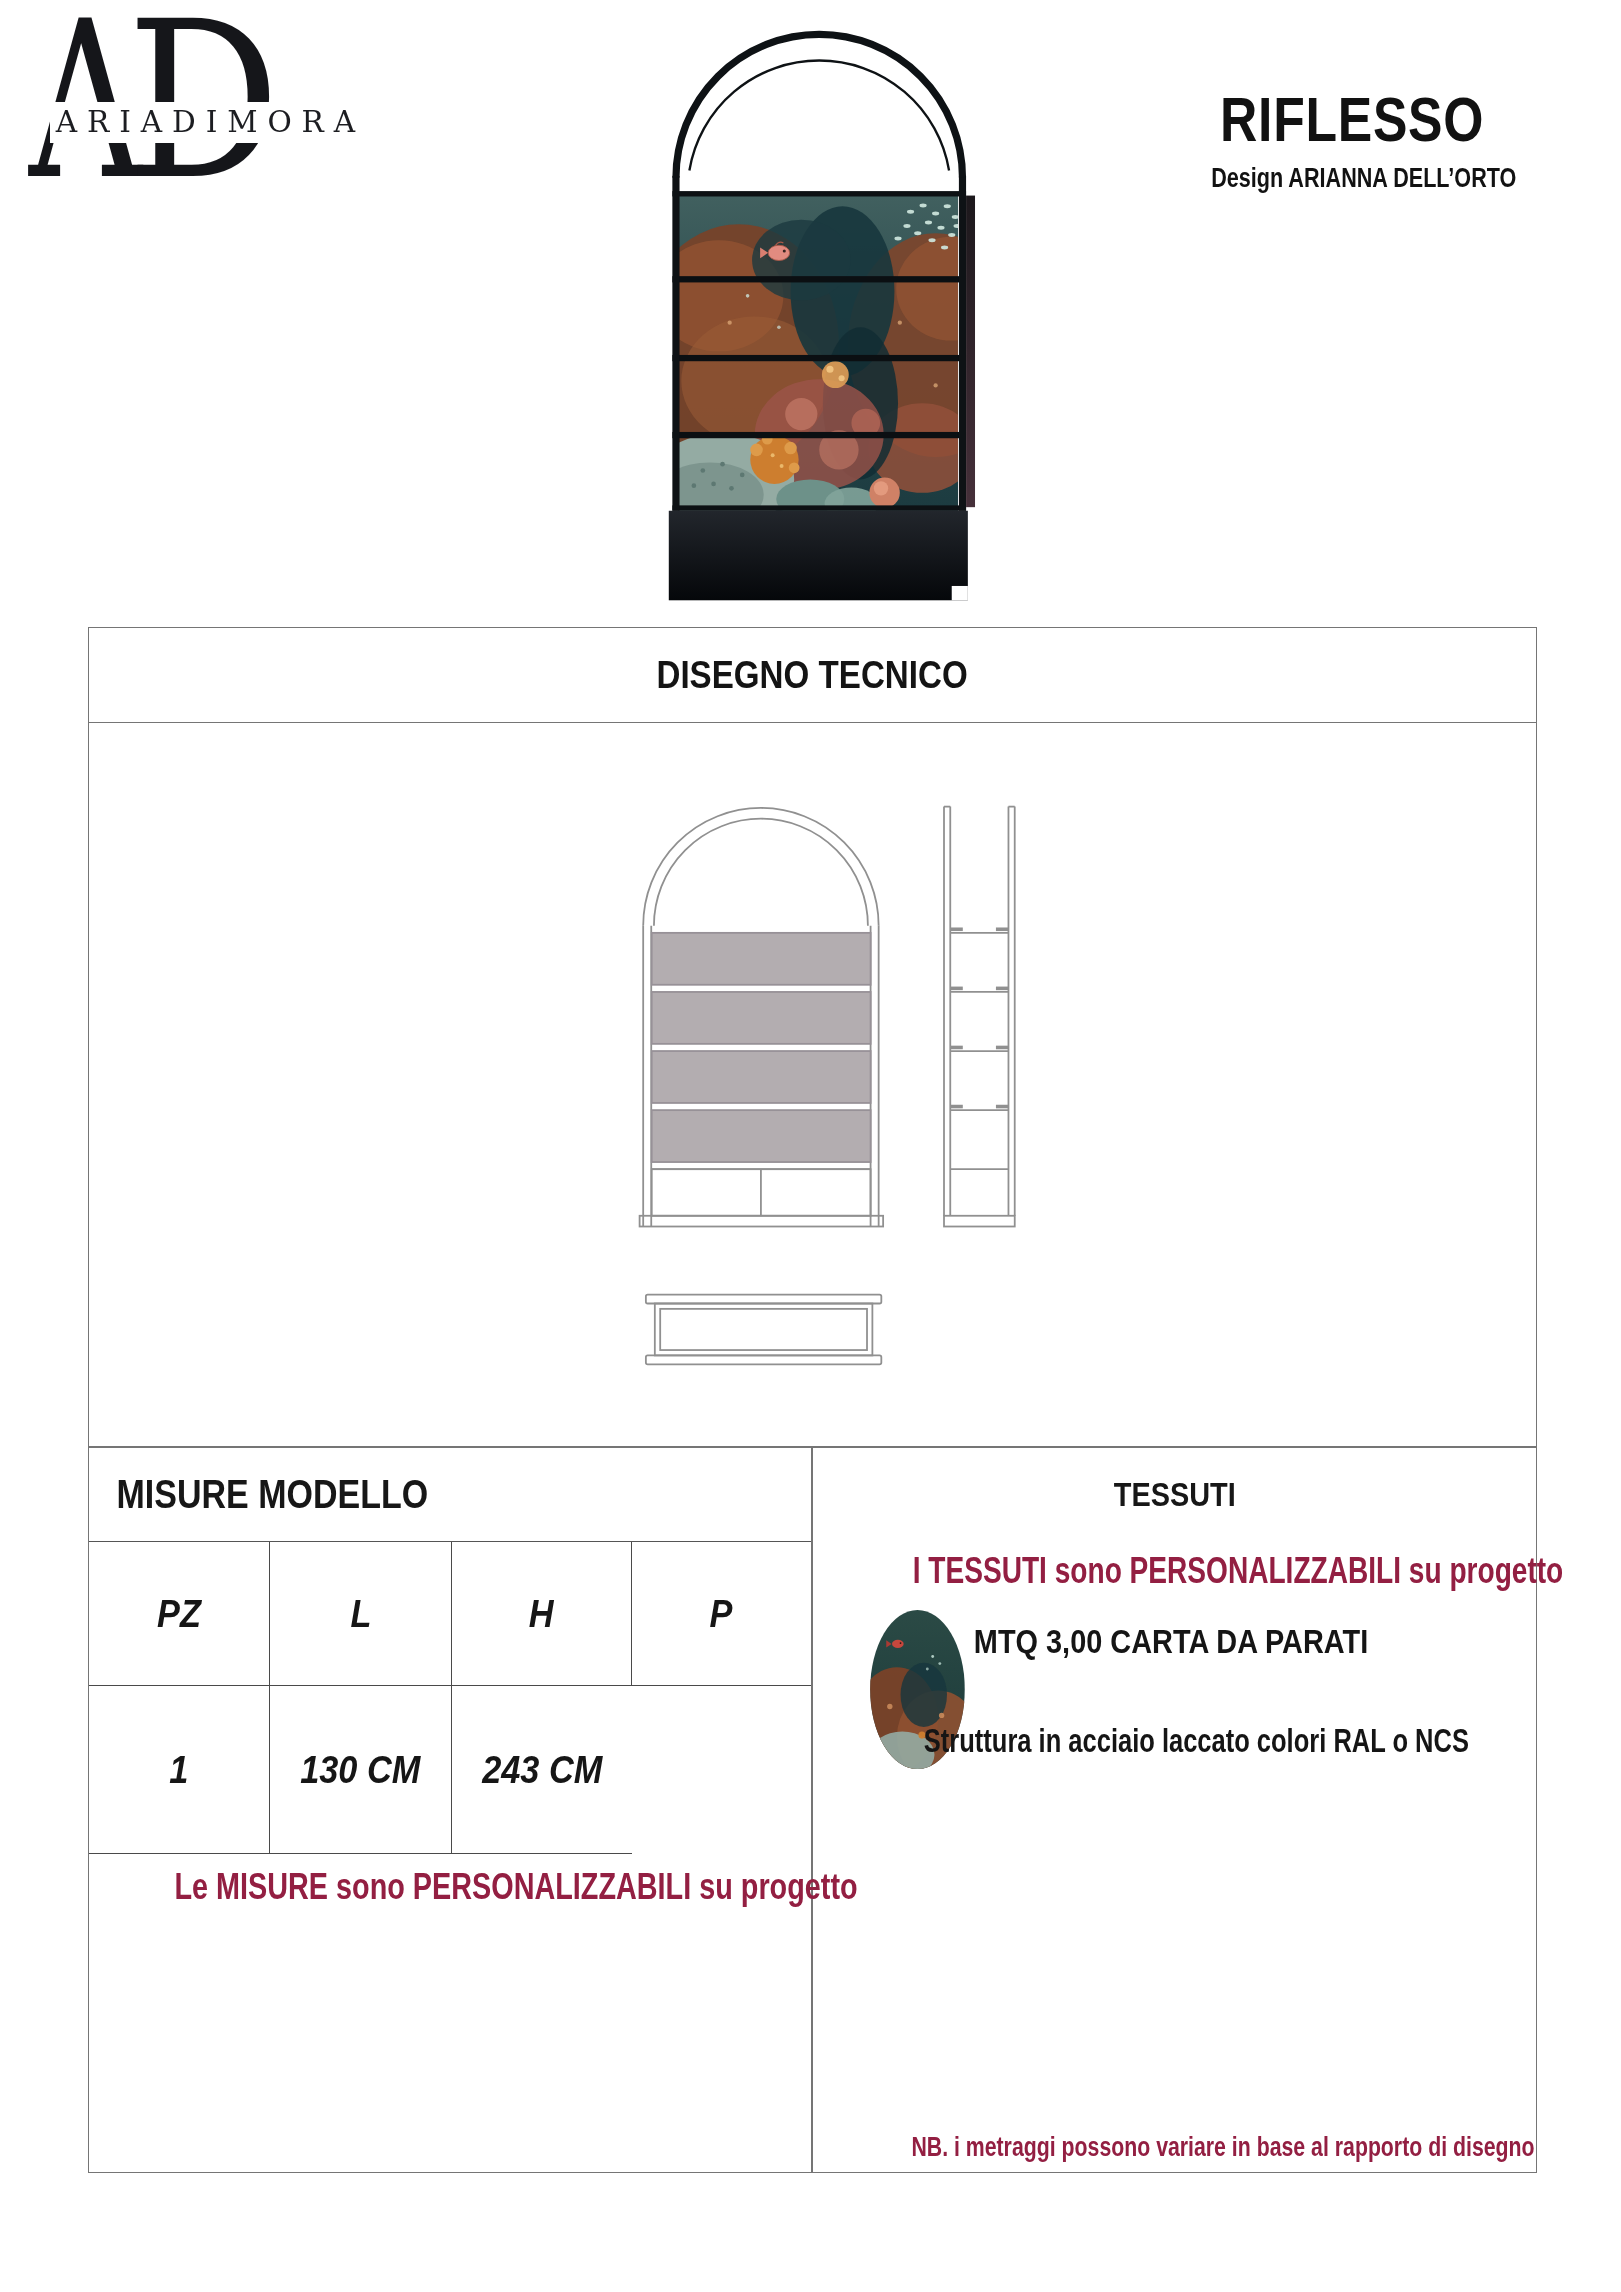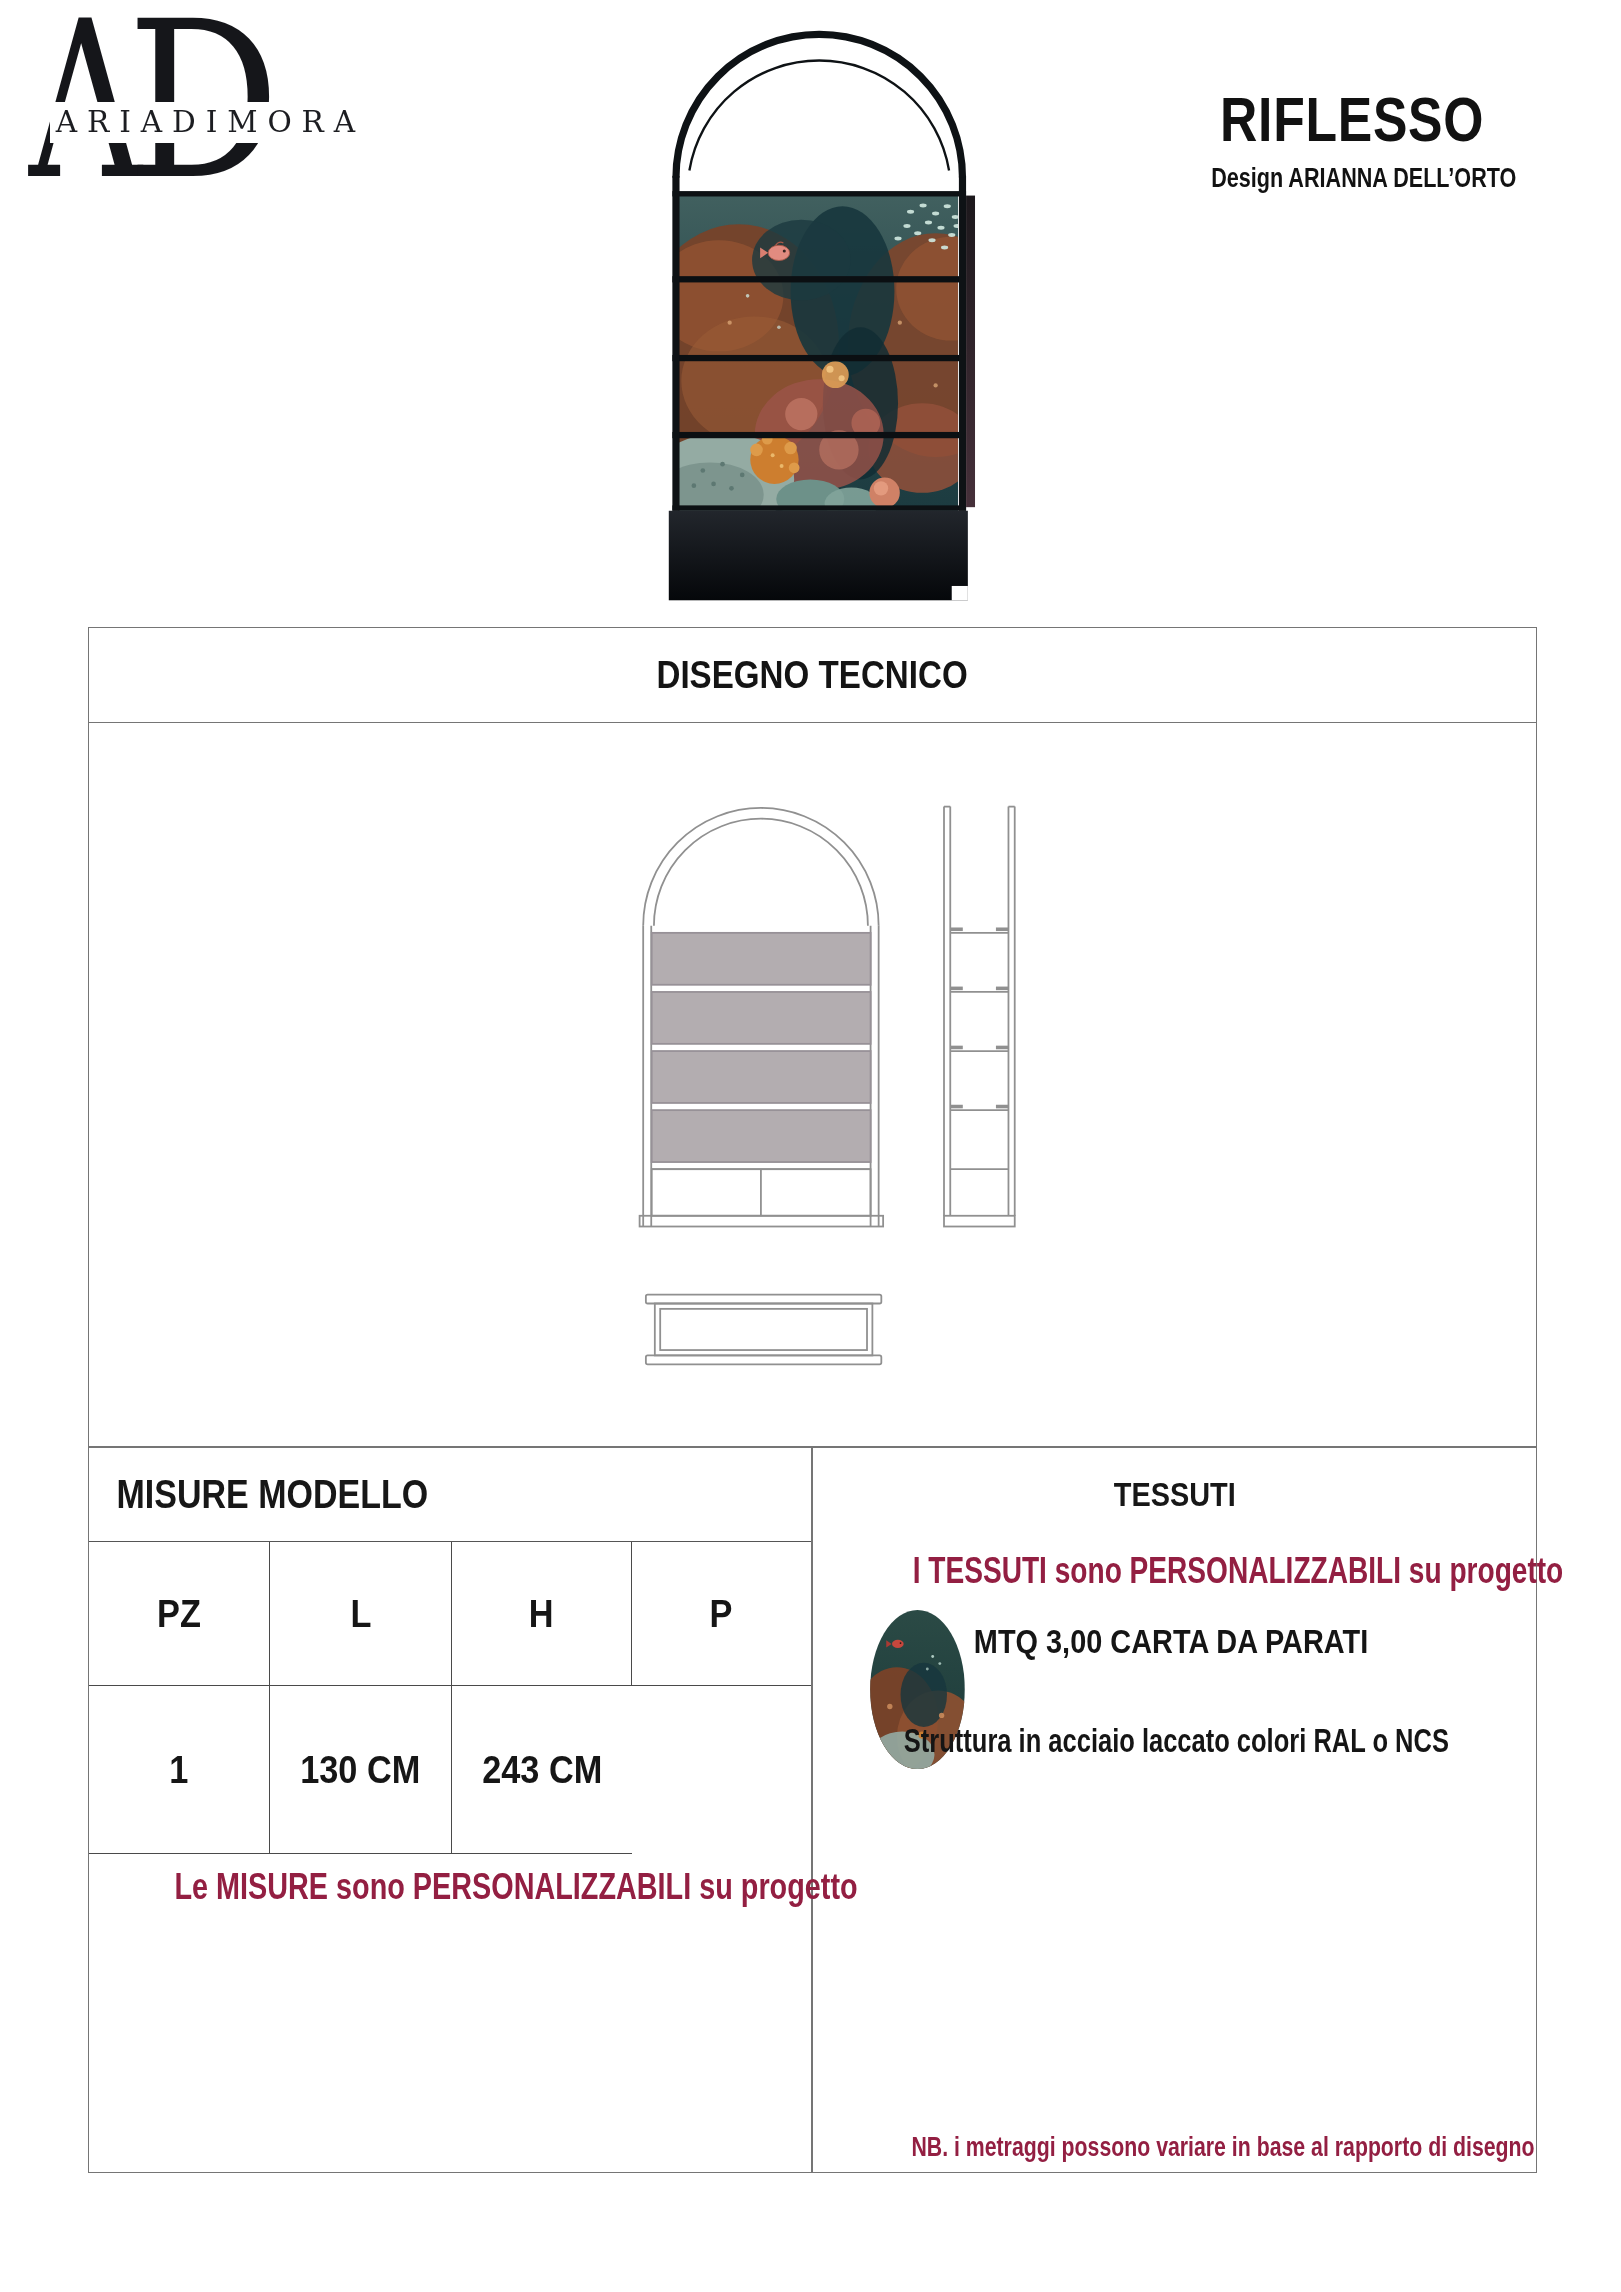--- a/index.html
+++ b/index.html
@@ -38,40 +38,40 @@
 
   .col-misure{position:absolute;left:0;top:819px;width:722px;bottom:0;}
   .misure-title{height:95px;border-bottom:1.8px solid #555555;display:flex;align-items:center;
                 justify-content:flex-start;font-weight:bold;font-size:40px;box-sizing:border-box;}
   .misure-title .cond{transform:scaleX(0.85);}
   .mtable{position:absolute;left:0;top:95px;width:722px;}
   .mrow{display:grid;grid-template-columns:181px 182px 180px 179px;}
   .mrow.head{height:144px;}
   .mrow.vals{height:168px;}
   .mcell{display:flex;align-items:center;justify-content:center;font-weight:bold;font-size:39px;
-         border-right:1.8px solid #4a4a4a;border-bottom:1.8px solid #4a4a4a;box-sizing:border-box;color:#161616;}
+         border-right:1.8px solid #4a4a4a;border-bottom:1.8px solid #4a4a4a;box-sizing:border-box;color:#161616;font-style:italic;}
   .mcell:last-child{border-right:none;}
   .mcell .cond{transform:scaleX(0.88);}
   .misure-note{position:absolute;left:0;top:419px;width:100%;text-align:center;
                color:#931f42;font-weight:bold;font-size:36px;}
   .misure-note .cond{transform:scaleX(0.8);}
 
   .col-tessuti{position:absolute;left:724px;right:0;top:819px;bottom:0;}
   .tessuti-title{height:95px;display:flex;align-items:center;justify-content:center;
                  font-weight:bold;font-size:34px;}
   .tessuti-title .cond{transform:scaleX(0.85);}
   .tessuti-headline{position:absolute;left:0;top:106px;width:100%;text-align:center;
                     color:#931f42;font-weight:bold;font-size:36px;line-height:1;padding-left:8px;}
   .tessuti-headline .cond{transform:scaleX(0.78);}
   .swatch{position:absolute;left:57px;top:163px;width:95px;height:159px;}
   .mtq-line{position:absolute;left:107px;top:177px;width:502px;text-align:center;
             font-weight:bold;font-size:34px;color:#151515;line-height:1;}
   .mtq-line .cond{transform:scaleX(0.85);}
   .structure-line{position:absolute;left:0;top:276px;width:100%;text-align:center;
-                  font-weight:bold;font-size:34px;color:#151515;line-height:1;}
+                  font-weight:bold;font-size:34px;color:#151515;line-height:1;padding-left:20px;}
   .structure-line .cond{transform:scaleX(0.75);}
   .nb-line{position:absolute;left:0;bottom:10.7px;width:100%;text-align:center;
            color:#931f42;font-weight:bold;font-size:28px;line-height:1;}
   .nb-line .cond{transform:scaleX(0.76);}
 </style>
 </head>
 <body>
 
 <div id="page">
 

